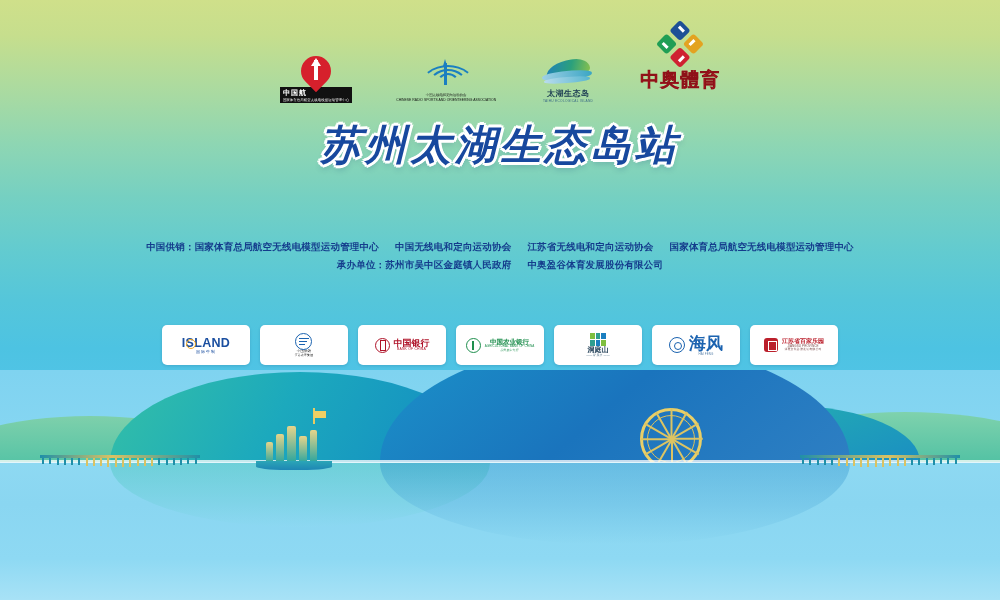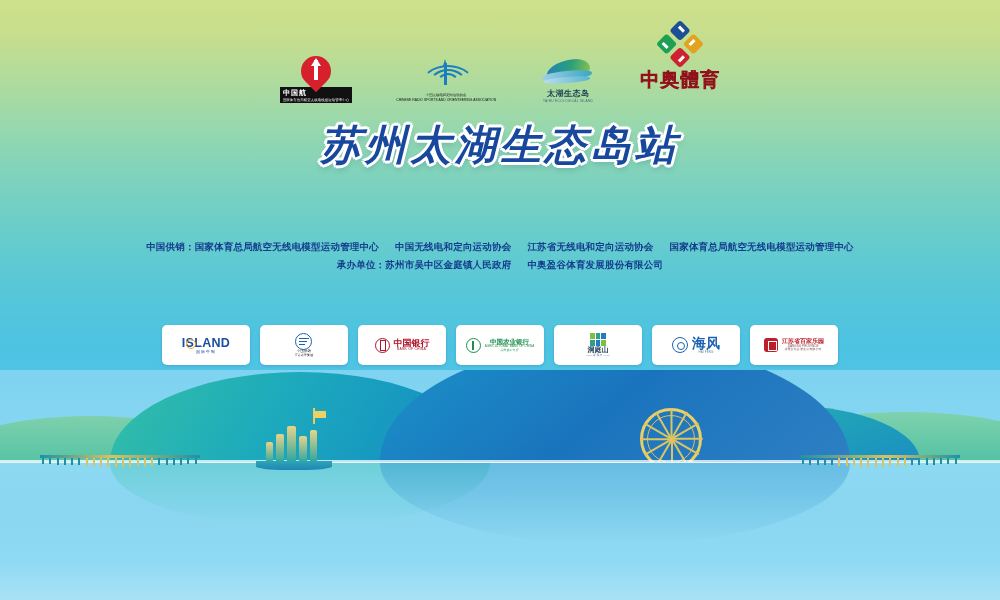--- a/index.html
+++ b/index.html
@@ -375,21 +375,21 @@
             <i style="background:#7fbf3f;"></i>
         </div>
         <div class="sp-n" style="font-size:7px;color:#17364f;">洞庭山</div>
         <div class="sp-s2" style="color:#4a6b80;">—— 矿泉水 ——</div>
       </div>
     </div>
 
     <div class="sp">
       <div class="hf-mark"></div>
       <div class="txtcol">
-        <div class="sp-n" style="color:#1b63b0;font-size:14px;">海风</div>
+        <div class="sp-n" style="color:#1b63b0;font-size:17px;">海风</div>
         <div class="sp-s2" style="color:#5f86ad;">HAI FENG</div>
       </div>
     </div>
 
     <div class="sp">
       <div class="js-mark"></div>
       <div class="txtcol">
         <div class="sp-n" style="font-size:6px;color:#bb1f2b;">江苏省百家乐园</div>
         <div class="sp-s2" style="color:#7a4a4a;">JIANGSU PROVINCE</div>
         <div class="sp-s2" style="color:#7a4a4a;">体育文化旅游发展有限公司</div>

